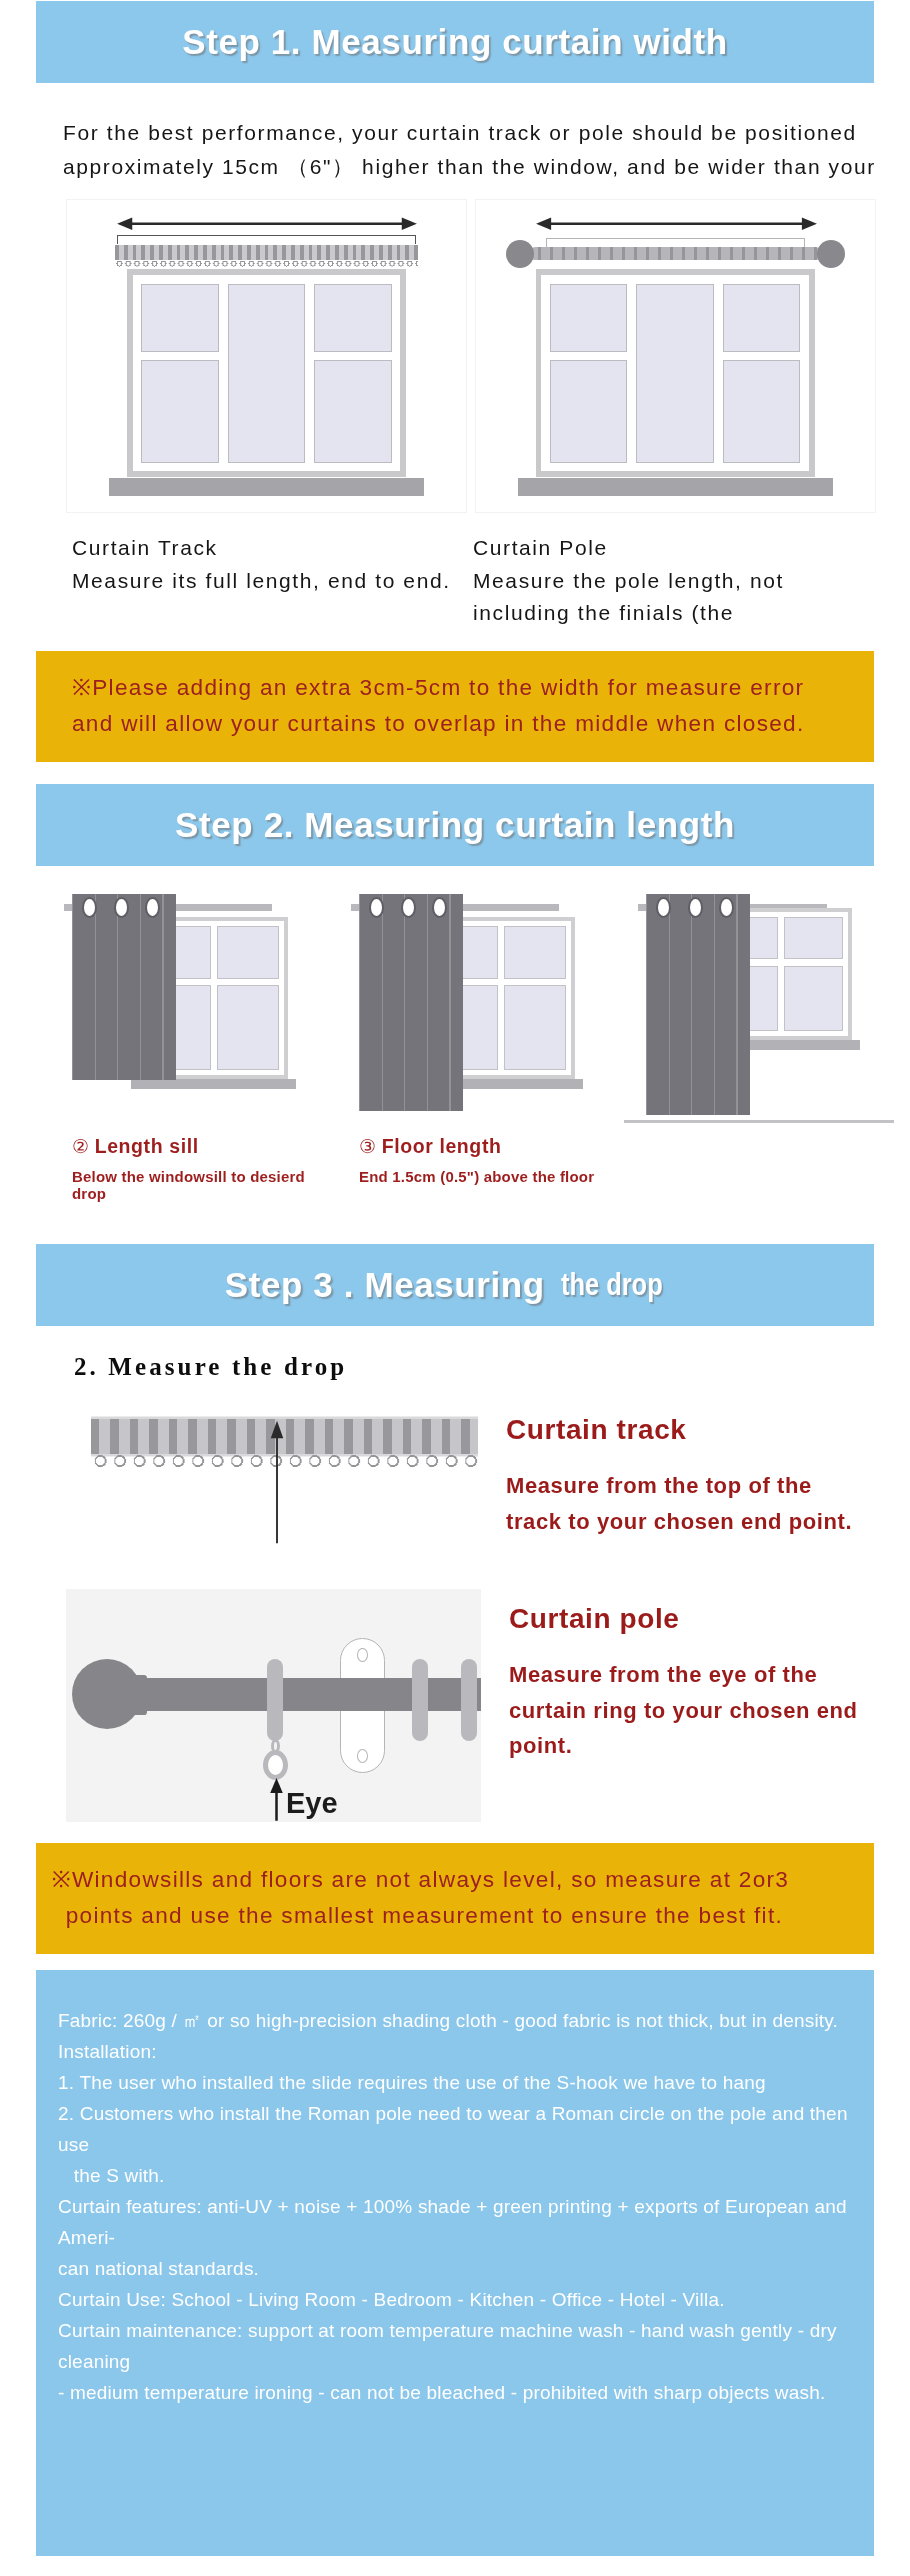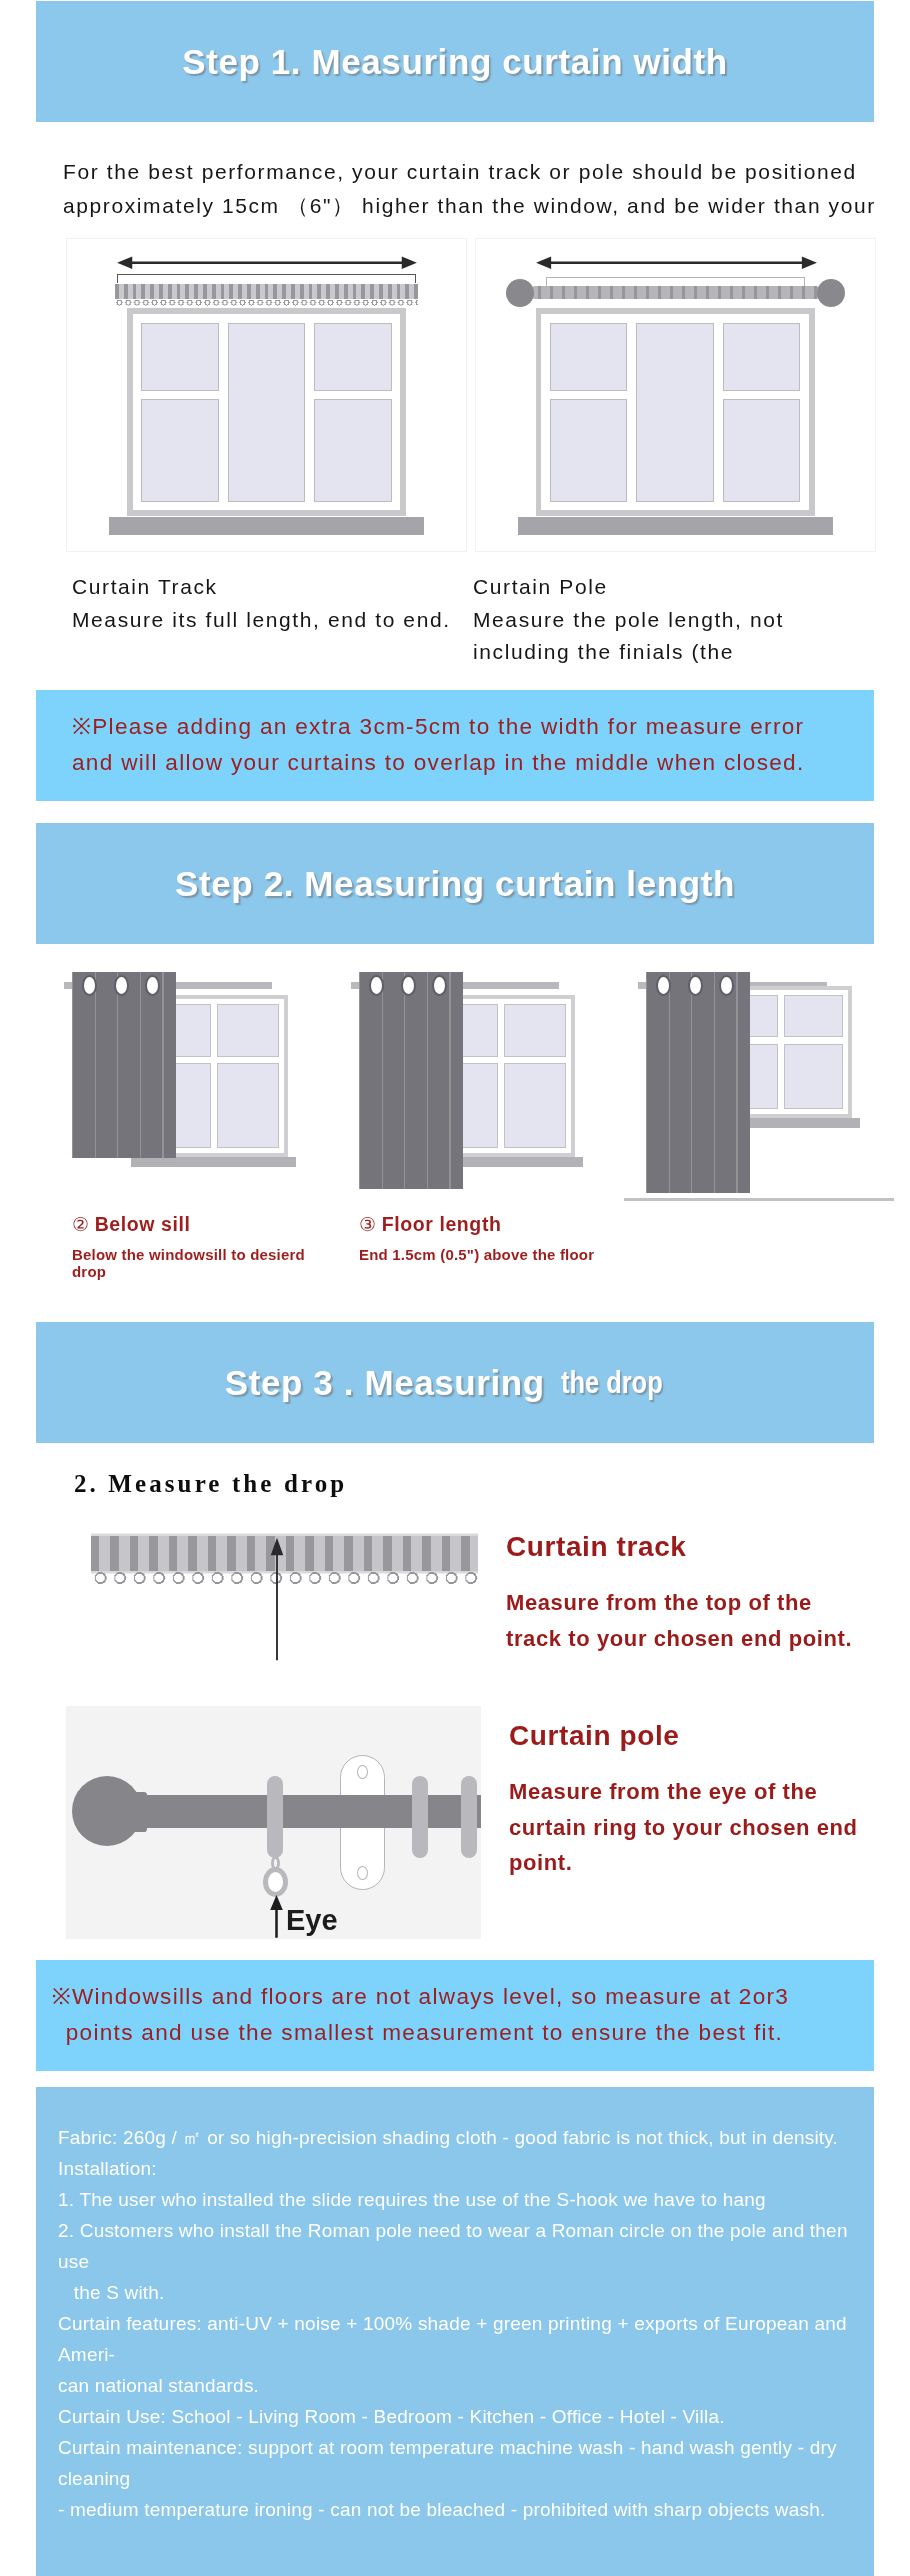--- a/index.html
+++ b/index.html
@@ -1,21 +1,21 @@
 <!DOCTYPE html>
 <html style="font-size:10px"><head>
 <meta charset="utf-8">
 <style>
   * { margin:0; padding:0; box-sizing:border-box; }
   html,body { background:#ffffff; }
   .page { width:910px; min-height:2576px; margin:0 auto; background:#ffffff;
           font-family:"Liberation Sans", sans-serif; overflow:hidden; }
 
   
-  .banner { margin:0 36px; height:121px; background:#8cc8ec;
+  .banner { margin:0 36px; height:82px; background:#8cc8ec;
             display:flex; align-items:center; justify-content:center;
             font-size:35px; font-weight:bold; color:#ffffff; letter-spacing:0.6px;
             text-shadow:1.9px 1.9px 1.3px rgba(110,110,110,.55); }
   .banner-1 { margin-top:1.3px; }
   .banner-2 { margin-top:22px; }
   .banner-3 { margin-top:42px; }
   .banner .narrow { display:inline-block; transform:scaleX(.82); transform-origin:left center;
                     letter-spacing:0; font-size:31px; margin-left:16.4px; }
 
   
@@ -46,21 +46,21 @@
   .pane { background:#e4e4f1; border:1.3px solid #bcbcc0; }
   .p-top { height:38%; } .p-bot { flex:1; } .p-full { height:100%; }
   .sill { position:absolute; bottom:16.4px; left:42px; right:42px; height:17.6px; background:#a5a5a9; }
 
   
   .caption-row { display:flex; margin:19px 0 0 72px; }
   .caption { width:401px; }
   .cap-title,.cap-body { font-size:21px; letter-spacing:1.6px; color:#161616; line-height:1.55; }
 
   
-  .note { margin:21px 36px 0; background:#7dd3fc; padding:19px 19px 19px 36px;
+  .note { margin:21px 36px 0; background:#eab308; padding:19px 19px 19px 36px;
           font-size:22.6px; letter-spacing:1.3px; color:#9c2020; line-height:1.62; }
   .note-2 { padding-left:15.7px; }
   .note-2 .l2 { padding-left:14px; }
 
   
   .decide { margin:29px 0 0 70px; font-size:26.4px; font-weight:bold; letter-spacing:1.9px; color:#0d0d0d; }
   .curtain-row { display:flex; gap:35px; margin:15.7px 0 0 66px; }
   .cillo { position:relative; width:252px; height:245px; }
   .c-pole { position:absolute; top:22.6px; left:-2.5px; height:7px; background:#b9b9bd; }
   .v1 .c-pole,.v2 .c-pole { width:208px; } .v3 .c-pole { width:189px; }
@@ -269,21 +269,21 @@
       <div class="c-curtain">
         <span class="grommet g1"></span>
         <span class="grommet g2"></span>
         <span class="grommet g3"></span>
       </div>
     </div>
   </div>
 
   <div class="ccap-row">
     <div class="ccap">
-      <div class="ccap-title"><span class="cnum">②</span><span>Below sill</span></div>
+      <div class="ccap-title"><span class="cnum">②</span><span>Length sill</span></div>
       <div class="ccap-desc">Below the windowsill to desierd drop</div>
     </div>
     <div class="ccap">
       <div class="ccap-title"><span class="cnum">③</span><span>Floor length</span></div>
       <div class="ccap-desc">End 1.5cm (0.5") above the floor</div>
     </div>
   </div>
 
   <div class="banner banner-3">
     <span>Step 3 . Measuring</span>

